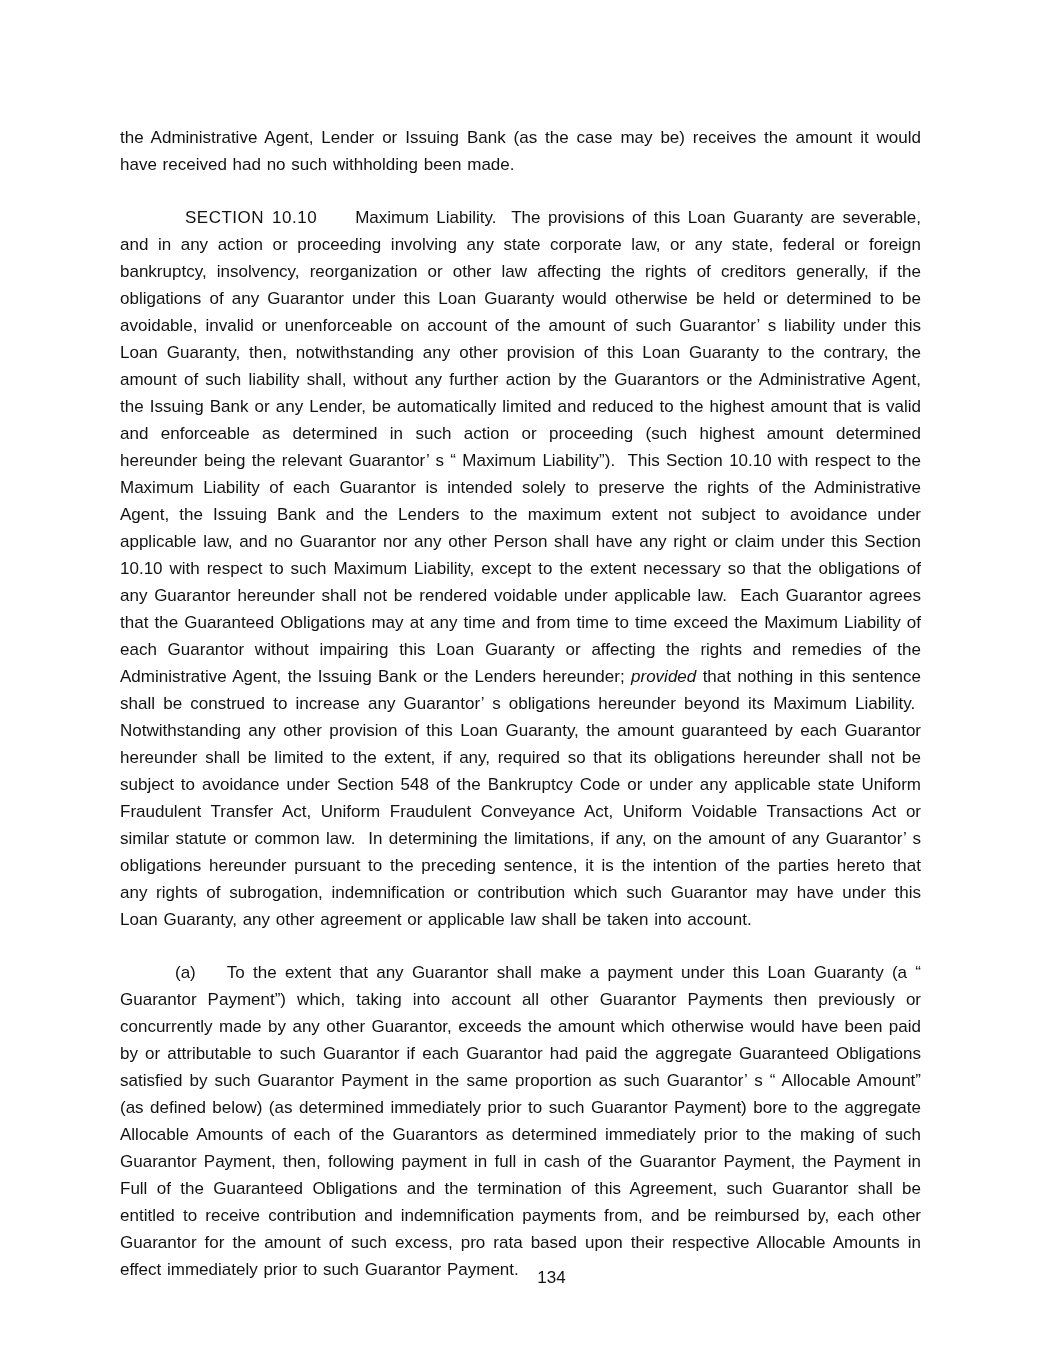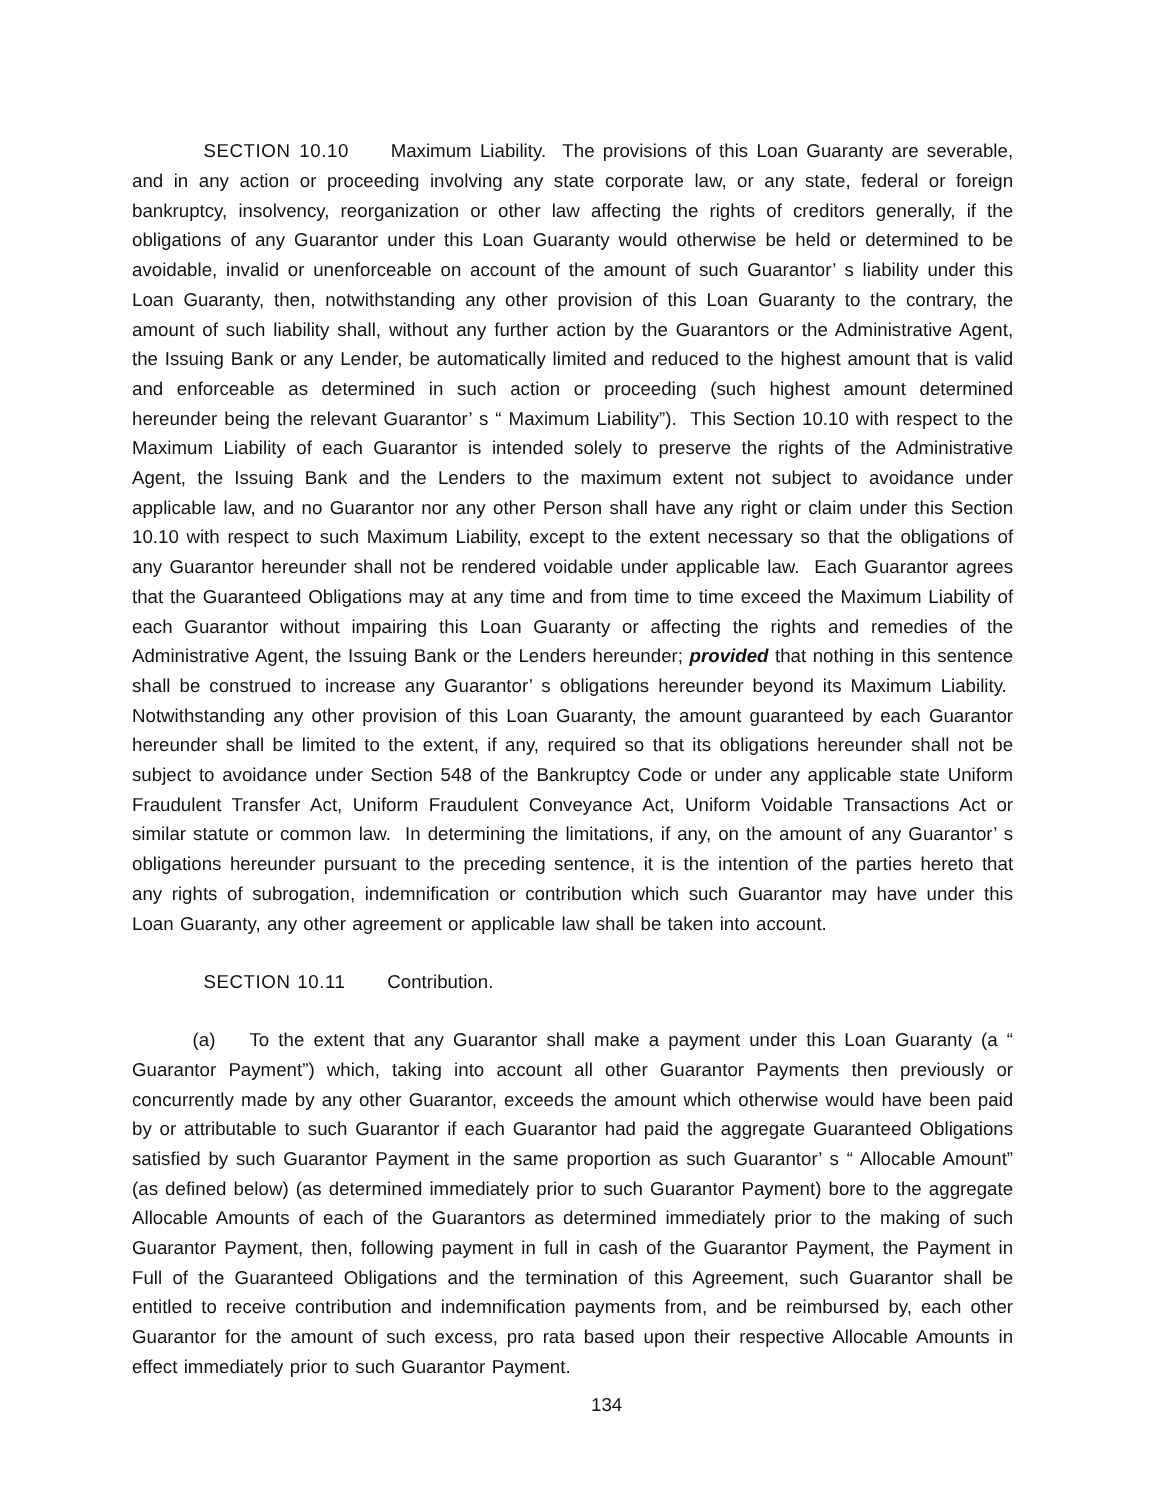--- a/index.html
+++ b/index.html
@@ -30,43 +30,43 @@
     word-spacing: 1px;
   }
   .content p + p {
     margin-top: 26px;
   }
   .sp-indent { display: inline-block; width: 65px; }
   .sp-tab    { display: inline-block; width: 38px; }
   .sp-indent-ab { display: inline-block; width: 55px; }
   .sp-tab-ab    { display: inline-block; width: 31px; }
   .u { }
-  .i { font-style: italic; font-weight: bold; }
+  .i { font-style: italic; }
   .sec-label { letter-spacing: 0.5px; }
   .page-number {
     position: absolute;
     top: 1268px;
     left: 0;
     width: 100%;
     text-align: center;
     font-size: 17px;
     line-height: 20px;
     padding-left: 24px;
   }
 </style>
 </head>
 <body>
 
 <div class="page">
   <div class="content">
 
+    <p><span>the Administrative Agent, Lender or Issuing Bank (as the case may be) receives the amount it would have received had no such withholding been made.</span></p>
 
     <p><span class="sp-indent"></span><span class="sec-label">SECTION 10.10</span><span class="sp-tab"></span><span class="u">Maximum Liability</span><span>.&nbsp; The provisions of this Loan Guaranty are severable, and in any action or proceeding involving any state corporate law, or any state, federal or foreign bankruptcy, insolvency, reorganization or other law affecting the rights of creditors generally, if the obligations of any Guarantor under this Loan Guaranty would otherwise be held or determined to be avoidable, invalid or unenforceable on account of the amount of such Guarantor’ s liability under this Loan Guaranty, then, notwithstanding any other provision of this Loan Guaranty to the contrary, the amount of such liability shall, without any further action by the Guarantors or the Administrative Agent, the Issuing Bank or any Lender, be automatically limited and reduced to the highest amount that is valid and enforceable as determined in such action or proceeding (such highest amount determined hereunder being the relevant Guarantor’ s “ Maximum Liability”).&nbsp; This </span><span class="u">Section 10.10</span><span> with respect to the Maximum Liability of each Guarantor is intended solely to preserve the rights of the Administrative Agent, the Issuing Bank and the Lenders to the maximum extent not subject to avoidance under applicable law, and no Guarantor nor any other Person shall have any right or claim under this </span><span class="u">Section 10.10</span><span> with respect to such Maximum Liability, except to the extent necessary so that the obligations of any Guarantor hereunder shall not be rendered voidable under applicable law.&nbsp; Each Guarantor agrees that the Guaranteed Obligations may at any time and from time to time exceed the Maximum Liability of each Guarantor without impairing this Loan Guaranty or affecting the rights and remedies of the Administrative Agent, the Issuing Bank or the Lenders hereunder; </span><span class="i">provided</span><span> that nothing in this sentence shall be construed to increase any Guarantor’ s obligations hereunder beyond its Maximum Liability.&nbsp; Notwithstanding any other provision of this Loan Guaranty, the amount guaranteed by each Guarantor hereunder shall be limited to the extent, if any, required so that its obligations hereunder shall not be subject to avoidance under Section 548 of the Bankruptcy Code or under any applicable state Uniform Fraudulent Transfer Act, Uniform Fraudulent Conveyance Act, Uniform Voidable Transactions Act or similar statute or common law.&nbsp; In determining the limitations, if any, on the amount of any Guarantor’ s obligations hereunder pursuant to the preceding sentence, it is the intention of the parties hereto that any rights of subrogation, indemnification or contribution which such Guarantor may have under this Loan Guaranty, any other agreement or applicable law shall be taken into account.</span></p>
 
-    <p><span class="sp-indent"></span><span class="sec-label">SECTION 10.11</span><span class="sp-tab"></span><span class="u">Contribution</span><span>.</span></p>
 
     <p><span class="sp-indent-ab"></span><span>(a)</span><span class="sp-tab-ab"></span><span>To the extent that any Guarantor shall make a payment under this Loan Guaranty (a “ Guarantor Payment”) which, taking into account all other Guarantor Payments then previously or concurrently made by any other Guarantor, exceeds the amount which otherwise would have been paid by or attributable to such Guarantor if each Guarantor had paid the aggregate Guaranteed Obligations satisfied by such Guarantor Payment in the same proportion as such Guarantor’ s “ Allocable Amount” (as defined below) (as determined immediately prior to such Guarantor Payment) bore to the aggregate Allocable Amounts of each of the Guarantors as determined immediately prior to the making of such Guarantor Payment, then, following payment in full in cash of the Guarantor Payment, the Payment in Full of the Guaranteed Obligations and the termination of this Agreement, such Guarantor shall be entitled to receive contribution and indemnification payments from, and be reimbursed by, each other Guarantor for the amount of such excess, pro rata based upon their respective Allocable Amounts in effect immediately prior to such Guarantor Payment.</span></p>
 
     <p><span class="sp-indent-ab"></span><span class="sp-tab-ab"></span></p>
 
   </div>
 
   <div class="page-number">134</div>
 </div>
 

